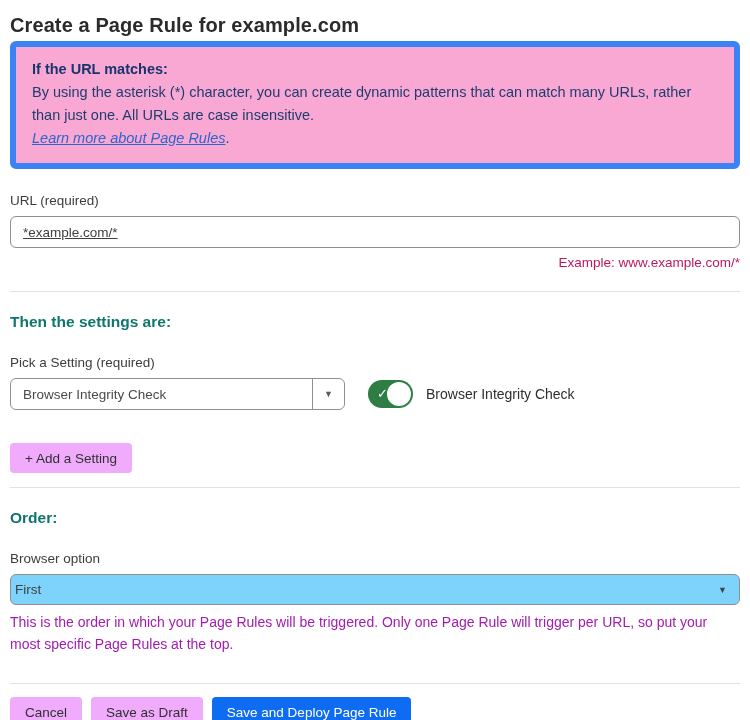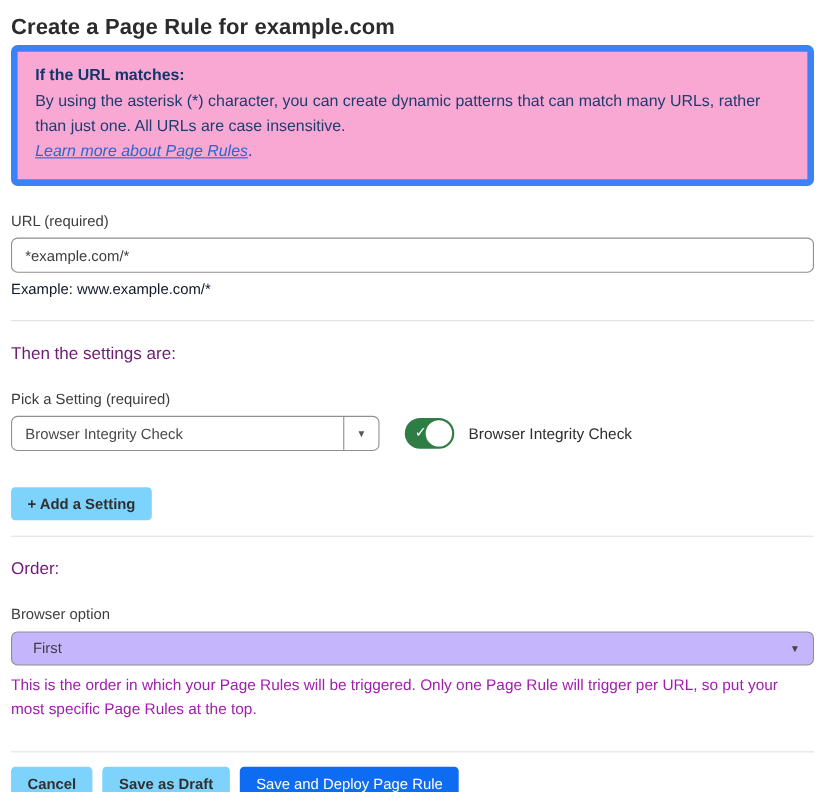--- a/index.html
+++ b/index.html
@@ -52,38 +52,40 @@
     width: 100%;
     height: 32px;
     border: 1px solid #8f8f8f;
     border-radius: 6px;
     padding: 0 12px;
     font-size: 13.5px;
     color: #3f3f3f;
     font-family: inherit;
     background: #fff;
     outline: none;
+    text-decoration: underline;
   }
 
   .field-hint {
     margin-top: 7px;
     font-size: 13.5px;
-    color: #0f172a;
+    color: #be185d;
+    text-align: right;
   }
 
   .divider {
     border: none;
     border-top: 1px solid #e2e2e2;
     margin-top: 21px;
   }
 
   .section-heading {
     font-size: 15.5px;
-    font-weight: 400;
-    color: #701a75;
+    font-weight: 700;
+    color: #0f766e;
     margin-top: 21px;
   }
 
   
   .setting-row {
     display: flex;
     align-items: center;
   }
   .combobox {
     display: flex;
@@ -149,41 +151,40 @@
     display: inline-block;
     height: 30px;
     border: none;
     border-radius: 4px;
     padding: 0 15px;
     font-size: 13.5px;
     font-family: inherit;
     cursor: pointer;
   }
   .btn-gray {
-    background: #7dd3fc;
+    background: #f0abfc;
     color: #303030;
-    font-weight: bold;
   }
   .btn-blue {
     background: #0d6cf2;
     color: #ffffff;
   }
   .add-setting-btn { margin-top: 33px; }
 
   
   .select-box {
     position: relative;
     width: 100%;
     height: 31px;
     border: 1px solid #8f8f8f;
     border-radius: 6px;
-    background: #c4b5fd;
-    display: flex;
-    align-items: center;
-    padding: 0 19px;
+    background: #7dd3fc;
+    display: flex;
+    align-items: center;
+    padding: 0 4px;
     font-size: 13.5px;
     color: #3f3f3f;
     cursor: pointer;
   }
   .select-box .select-arrow {
     position: absolute;
     right: 12px;
     top: 50%;
     transform: translateY(-50%);
     font-size: 9px;

